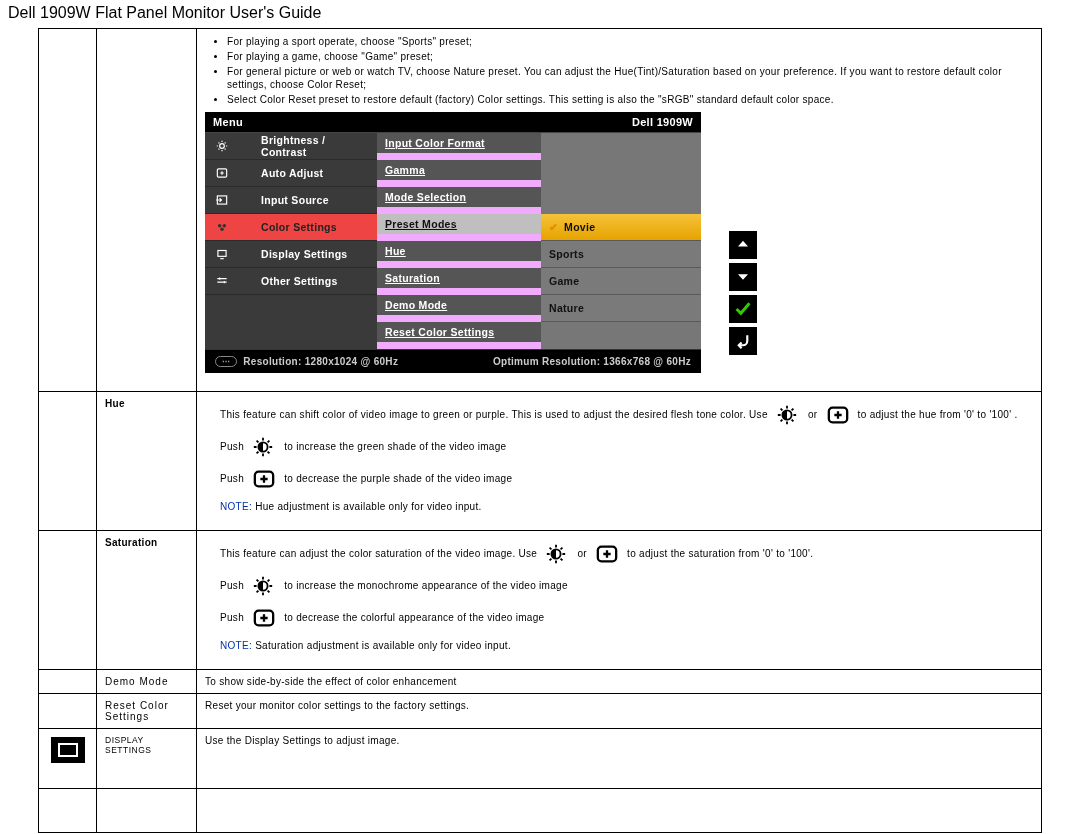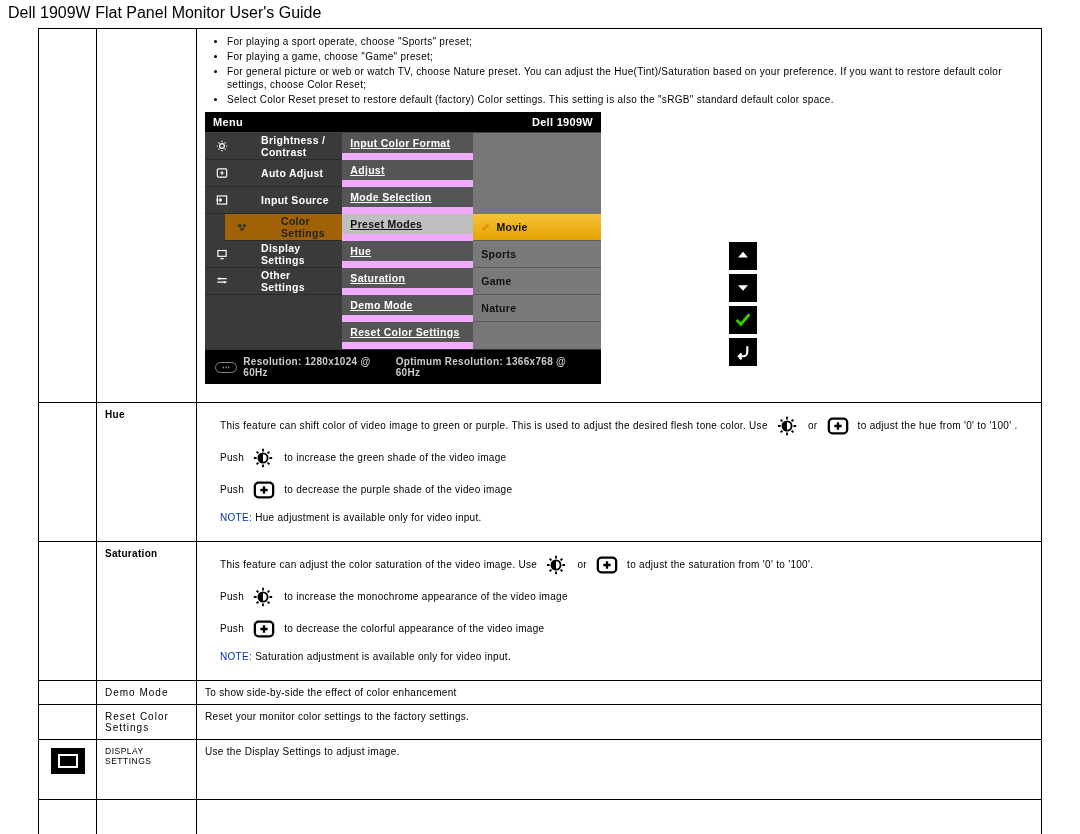--- a/index.html
+++ b/index.html
@@ -35,21 +35,21 @@
   .note-blue { color: #0033aa; }
   .inline-icon {
     display:inline-block;
     vertical-align:middle;
     width:28px; height:22px;
     margin:0 3px;
   }
   .desc-line { margin: 6px 0 10px 15px; line-height:1.4;}
   
   .osd {
-    width: 396px;
+    width: 496px;
     background: #1f1f1f;
     color: #fff;
     font-family: Arial, sans-serif;
     font-size: 11px;
     margin: 6px 0 8px 0;
   }
   .osd-header {
     display:flex;
     justify-content:space-between;
     background:#000;
@@ -74,21 +74,21 @@
     display:flex;
     align-items:center;
     height:27px;
     padding:0 8px;
     border-bottom:1px solid #2a2a2a;
     font-weight:bold;
     font-size:10.5px;
     color:#fff;
   }
   .osd-left .osd-row { background:#3a3a3a;gap:22px; }
-  .osd-left .osd-row.sel { background:#a16207; color:#222;margin-left:20px; }
+  .osd-left .osd-row.sel { background:#ef4444; color:#222; }
   .osd-mid .osd-row { background:#555; color:#fff; border-bottom:7px solid #f0abfc;text-decoration:underline;}
   .osd-mid .osd-row.sel { background:#bfbfbf; color:#111; }
   .osd-right .osd-row { background:#7a7a7a; color:#111; border-bottom:1px solid #5a5a5a;}
   .osd-right .osd-row.sel {
     background: linear-gradient(#f6c23a,#e6a300);
     color:#111;
   }
   .osd-icon {
     display:inline-block;
     width:18px; height:14px;
@@ -256,21 +256,21 @@
             </span>
             <span>Other Settings</span>
           </div>
           <div style="height:54px;background:#3a3a3a;"></div>
         </div>
         <div class="osd-mid">
           <div class="osd-row">
                   <span>Input Color Format</span>
                 </div>
           <div class="osd-row">
-                  <span>Adjust</span>
+                  <span>Gamma</span>
                 </div>
           <div class="osd-row">
                   <span>Mode Selection</span>
                 </div>
           <div class="osd-row sel">
                   <span>Preset Modes</span>
                 </div>
           <div class="osd-row">
                   <span>Hue</span>
                 </div>

